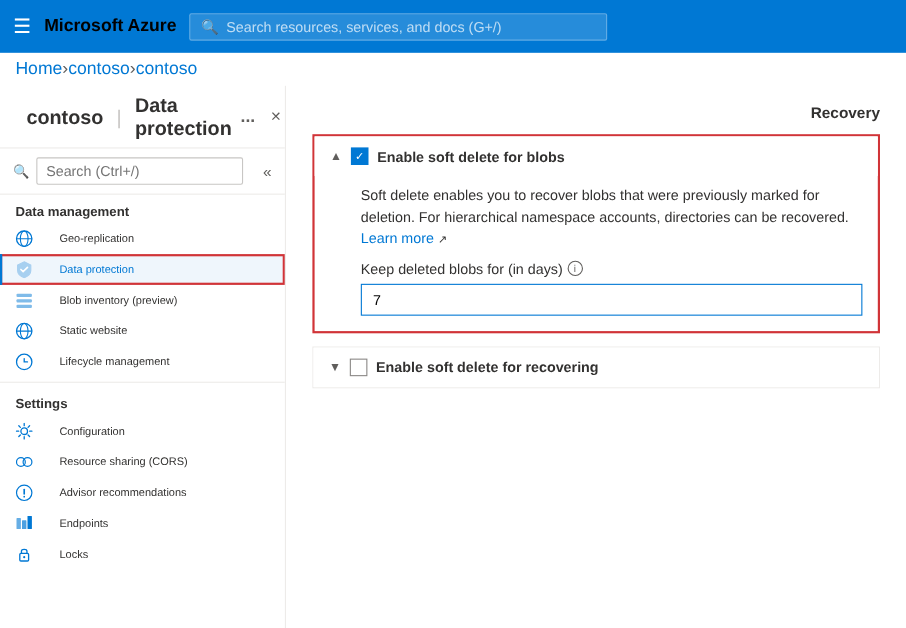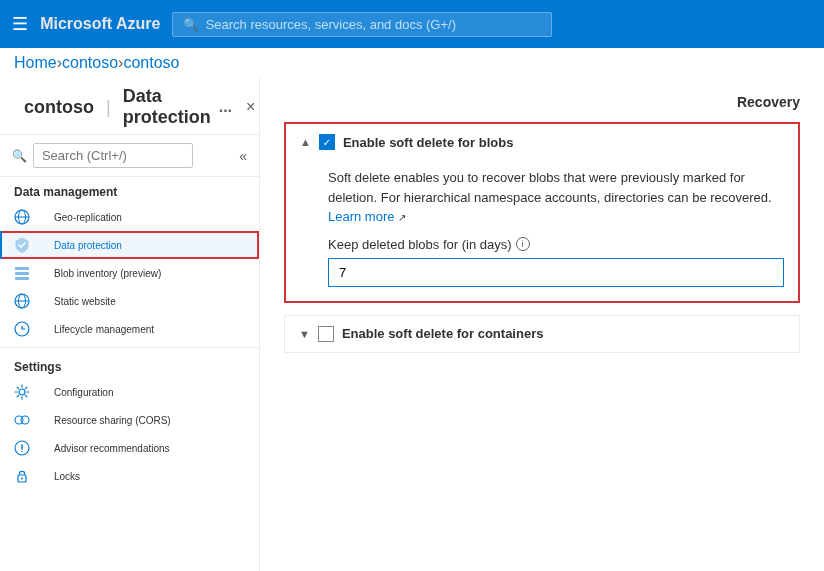--- a/index.html
+++ b/index.html
@@ -8,21 +8,21 @@
     
     .topbar {
       background: #0078d4;
       height: 48px;
       display: flex;
       align-items: center;
       padding: 0 12px;
       gap: 12px;
     }
     .topbar-hamburger { color: white; font-size: 18px; cursor: pointer; }
-    .topbar-title { color: #e5e5e5; font-size: 16px; font-weight: 600; flex: 0 0 auto; }
+    .topbar-title { color: #000000; font-size: 16px; font-weight: 600; flex: 0 0 auto; }
     .topbar-search {
       background: rgba(255,255,255,0.15);
       border: 1px solid rgba(255,255,255,0.3);
       border-radius: 2px;
       color: rgba(255,255,255,0.9);
       font-size: 13px;
       padding: 4px 10px;
       width: 380px;
       display: flex;
       align-items: center;
@@ -100,21 +100,21 @@
       display: flex;
       align-items: center;
       gap: 6px;
       border-bottom: 1px solid #edebe9;
     }
     .sidebar-search input {
       border: 1px solid #c8c6c4;
       border-radius: 2px;
       padding: 4px 8px;
       font-size: 13px;
-      width: 160px;
+      width: 188px;
       outline: none;
     }
     .sidebar-collapse-btn {
       margin-left: auto;
       cursor: pointer;
       color: #605e5c;
       font-size: 14px;
     }
 
     
@@ -422,20 +422,30 @@
         <span class="sidebar-item-icon">
           <svg width="16" height="16" viewBox="0 0 16 16">
               <circle cx="8" cy="8" r="7" fill="none" stroke="#0078d4" stroke-width="1.1"></circle>
               <path d="M8 5 L8 9" stroke="#0078d4" stroke-width="1.5" stroke-linecap="round"></path>
               <circle cx="8" cy="11.5" r="0.8" fill="#0078d4"></circle>
             </svg>
         </span>
         <span>Advisor recommendations</span>
       </div>
 
+      <div class="sidebar-item">
+        <span class="sidebar-item-icon">
+          <svg width="16" height="16" viewBox="0 0 16 16">
+              <rect x="1" y="3" width="4" height="10" rx="0.5" fill="#0078d4" opacity="0.6"></rect>
+              <rect x="6" y="5" width="4" height="8" rx="0.5" fill="#0078d4" opacity="0.7"></rect>
+              <rect x="11" y="1" width="4" height="12" rx="0.5" fill="#0078d4"></rect>
+            </svg>
+        </span>
+        <span>Endpoints</span>
+      </div>
 
       <div class="sidebar-item">
         <span class="sidebar-item-icon">
           <svg width="16" height="16" viewBox="0 0 16 16">
               <rect x="4" y="7" width="8" height="7" rx="1" fill="none" stroke="#0078d4" stroke-width="1.2"></rect>
               <path d="M5.5 7 L5.5 5 C5.5 2.8 10.5 2.8 10.5 5 L10.5 7" fill="none" stroke="#0078d4" stroke-width="1.2"></path>
               <circle cx="8" cy="10.5" r="1" fill="#0078d4"></circle>
             </svg>
         </span>
         <span>Locks</span>
@@ -466,18 +476,18 @@
           <span class="info-icon">i</span>
         </div>
         <input type="text" class="days-input" value="7" style="">
       </div>
     </div>
 
     <div class="feature-card">
       <div class="feature-card-header">
         <span class="chevron-icon">▼</span>
         <div class="checkbox-unchecked"></div>
-        <span class="feature-title">Enable soft delete for containers</span>
+        <span class="feature-title">Enable soft delete for recovering</span>
       </div>
     </div>
 
   </div>
 </div>
 
 </body></html>

